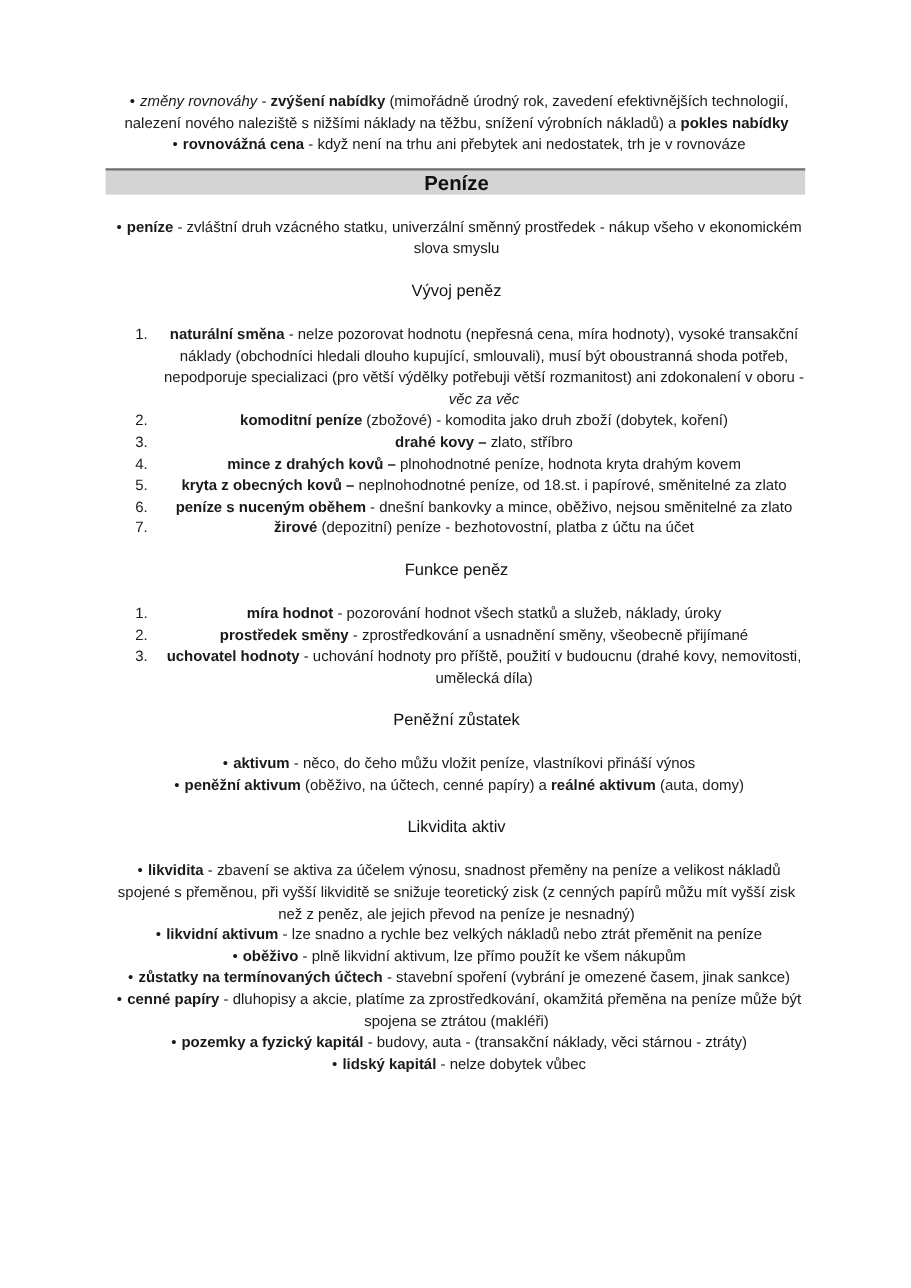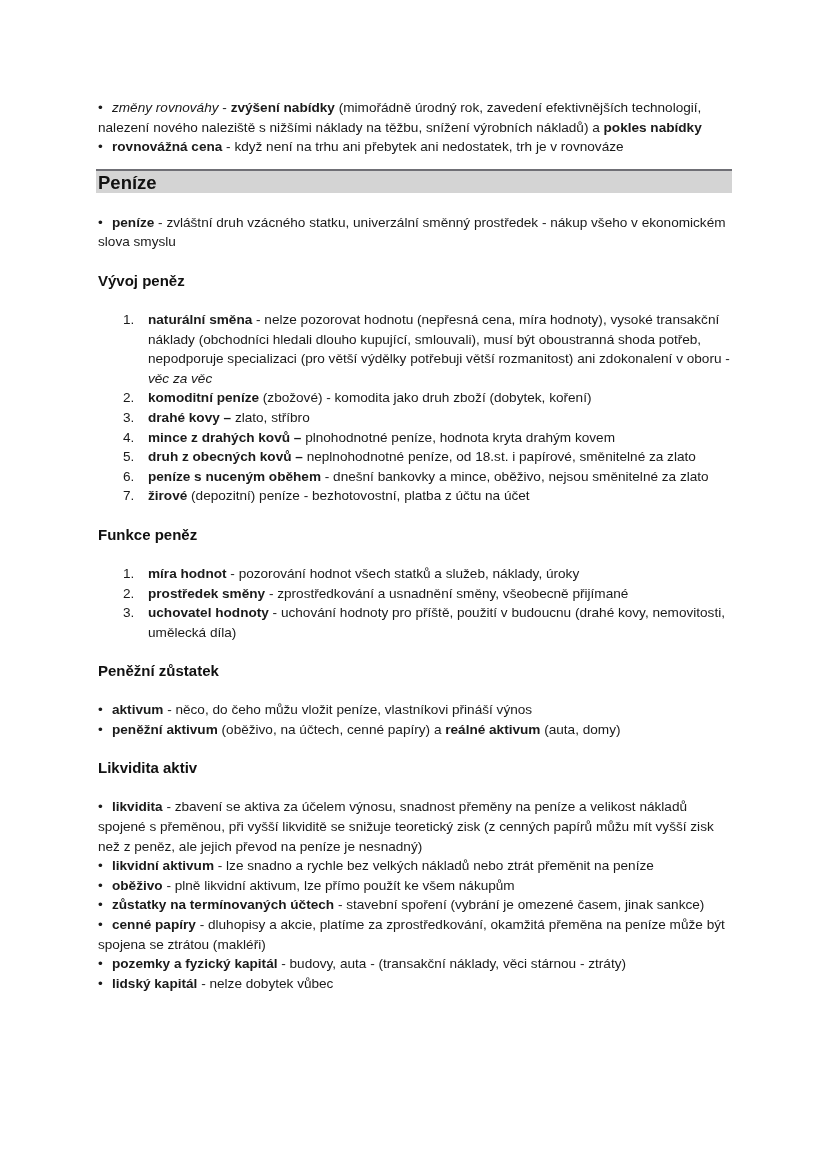--- a/index.html
+++ b/index.html
@@ -1,33 +1,33 @@
 <!DOCTYPE html>
 <html><head>
 <meta charset="utf-8">
 <style>
   html, body { margin: 0; padding: 0; background: #ffffff; }
   body {
     width: 828px; height: 1171px; position: relative; overflow: hidden;
     font-family: "Liberation Sans", sans-serif; color: #1a1a1a;
     font-size: 13.6px;
   }
-  .page { position: absolute; left: 98px; top: 98px; width: 634px; }
+  .page { position: absolute; left: 98px; top: 82px; width: 634px; text-align: center; }
   p, li { margin: 0; line-height: 19.6px; }
   .bullet { position: relative; }
   .bullet .dot { display: inline-block; width: 14px; }
   .b { font-weight: bold; }
   .i { font-style: italic; }
   .h1bar {
     margin-top: 12px; margin-left: -2px; width: 636px;
     border-top: 2px solid #6f6f75; background: #d4d4d4;
     height: 24px; box-sizing: border-box; padding-left: 2px;
   }
   .h1bar span { font-size: 18.5px; font-weight: bold; line-height: 24px; color: #111; }
-  .h2 { font-size: 15px; font-weight: bold; margin: 0; line-height: 20px; color: #111; }
+  .h2 { font-size: 15px; font-weight: normal; margin: 0; line-height: 20px; color: #111; }
   ol { margin: 0; padding: 0; list-style: none; }
   ol li { position: relative; padding-left: 50px; }
   ol li .num { position: absolute; left: 25px; top: 0; }
 </style>
 </head>
 <body>
 
 <div class="page">
 
   <div id="intro-list">
@@ -45,21 +45,21 @@
     </div>
 
   <div style="height:19px"></div>
   <p class="h2">Vývoj peněz</p>
   <div style="height:19px"></div>
   <ol id="vyvoj-list">
       <li><span class="num">1.</span><span class="b">naturální směna</span><span> - nelze pozorovat hodnotu (nepřesná cena, míra hodnoty), vysoké transakční náklady (obchodníci hledali dlouho kupující, smlouvali), musí být oboustranná shoda potřeb, nepodporuje specializaci (pro větší výdělky potřebuji větší rozmanitost) ani zdokonalení v oboru - </span><span class="i">věc za věc</span></li>
       <li><span class="num">2.</span><span class="b">komoditní peníze</span><span> (zbožové) - komodita jako druh zboží (dobytek, koření)</span></li>
       <li><span class="num">3.</span><span class="b">drahé kovy –</span><span> zlato, stříbro</span></li>
       <li><span class="num">4.</span><span class="b">mince z drahých kovů –</span><span> plnohodnotné peníze, hodnota kryta drahým kovem</span></li>
-      <li><span class="num">5.</span><span class="b">druh z obecných kovů –</span><span> neplnohodnotné peníze, od 18.st. i papírové, směnitelné za zlato</span></li>
+      <li><span class="num">5.</span><span class="b">kryta z obecných kovů –</span><span> neplnohodnotné peníze, od 18.st. i papírové, směnitelné za zlato</span></li>
       <li><span class="num">6.</span><span class="b">peníze s nuceným oběhem</span><span> - dnešní bankovky a mince, oběživo, nejsou směnitelné za zlato</span></li>
       <li><span class="num">7.</span><span class="b">žirové</span><span> (depozitní) peníze - bezhotovostní, platba z účtu na účet</span></li>
     </ol>
 
   <div style="height:19px"></div>
   <p class="h2">Funkce peněz</p>
   <div style="height:19px"></div>
   <ol id="funkce-list">
       <li><span class="num">1.</span><span class="b">míra hodnot</span><span> - pozorování hodnot všech statků a služeb, náklady, úroky</span></li>
       <li><span class="num">2.</span><span class="b">prostředek směny</span><span> - zprostředkování a usnadnění směny, všeobecně přijímané</span></li>

